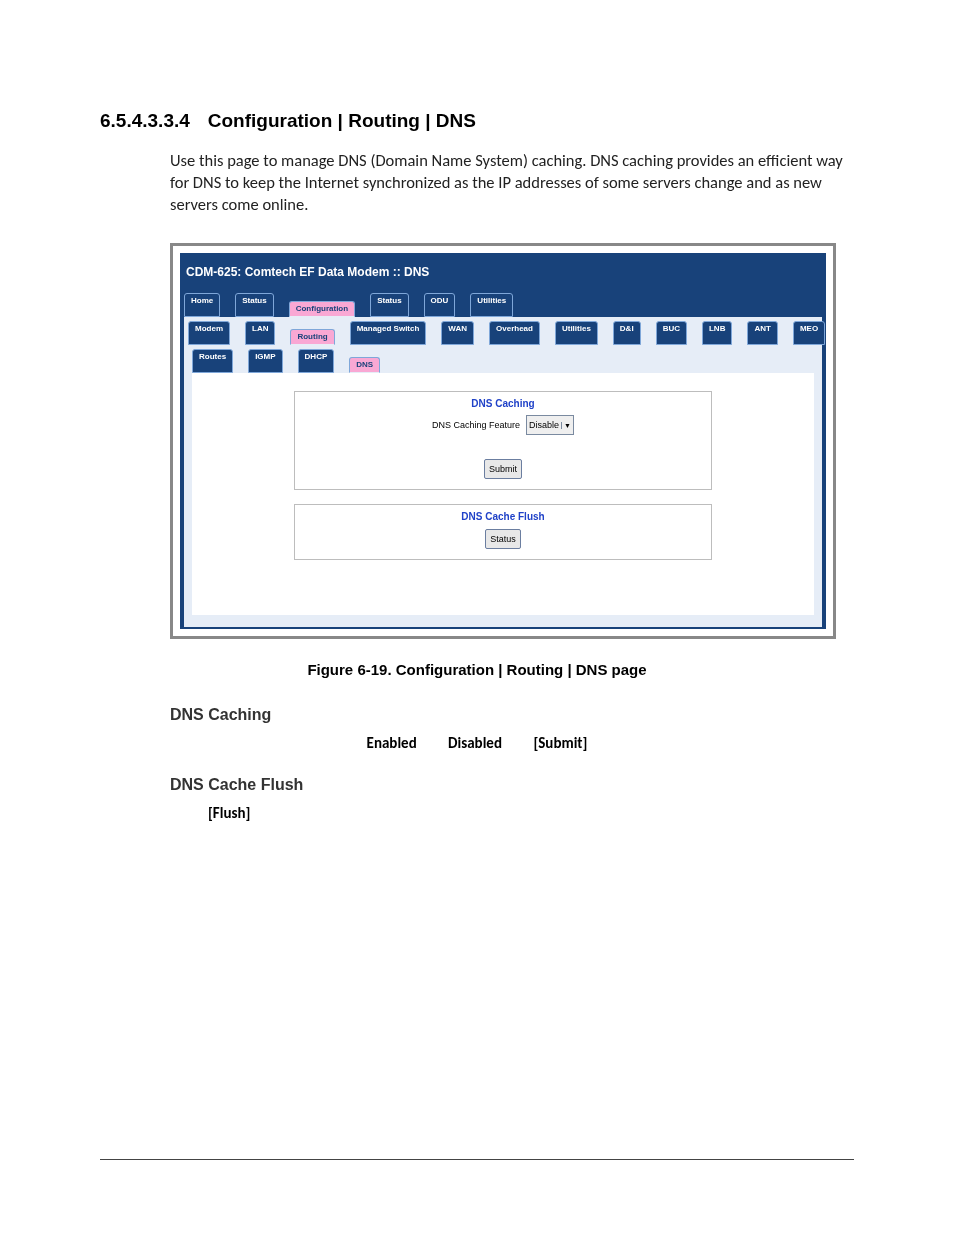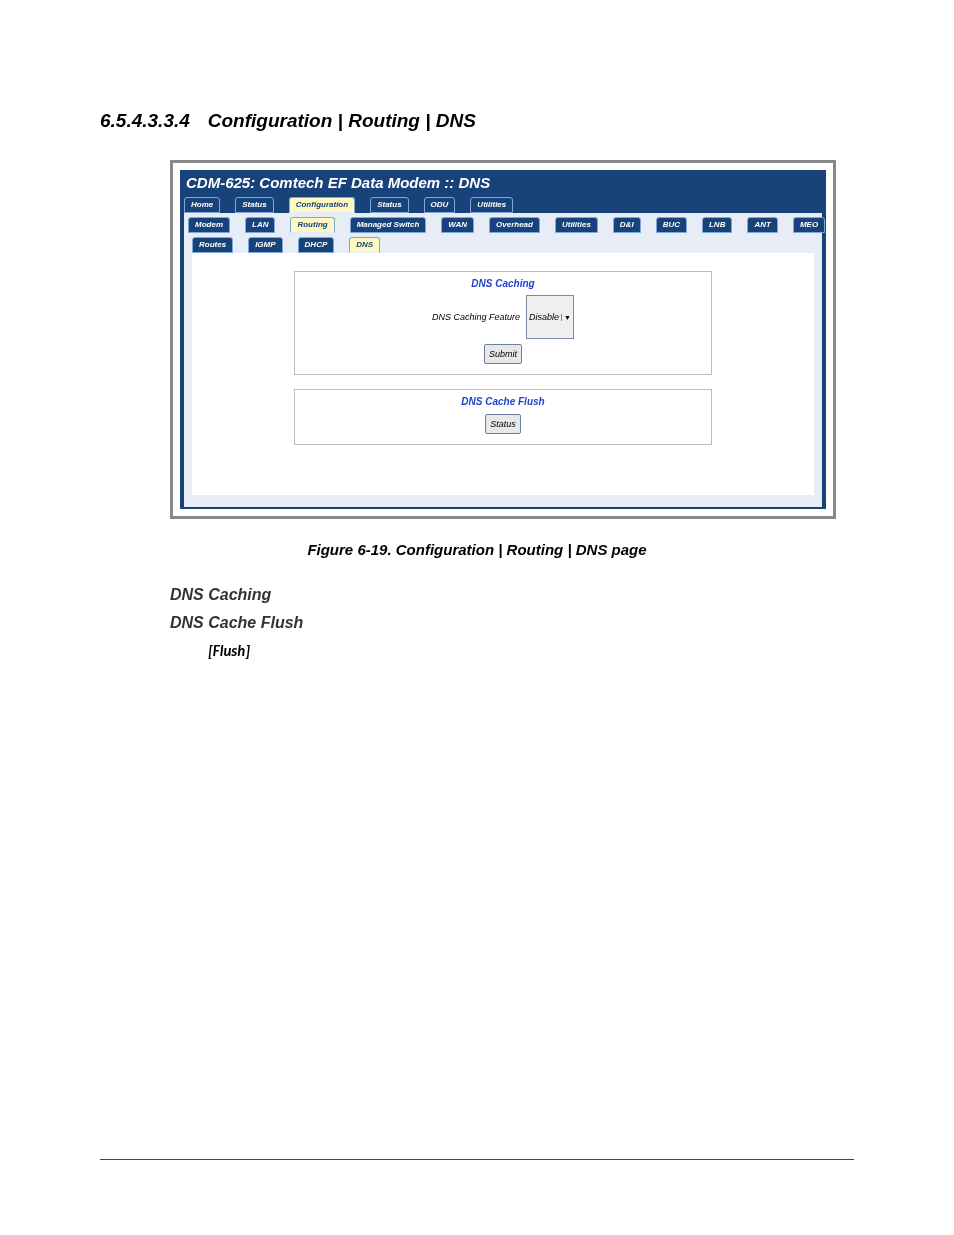--- a/index.html
+++ b/index.html
@@ -9,21 +9,20 @@
     font-family: Calibri, Arial, sans-serif;
     font-size: 16px;
     color: #000;
   }
   .page {
     width: 954px;
     height: 1235px;
     position: relative;
     box-sizing: border-box;
     padding: 110px 100px 60px 100px;
-    font-style: italic;
   }
   .footer-line {
     position: absolute;
     left: 100px;
     right: 100px;
     bottom: 75px;
     border-top: 1px solid #444;
   }
 
   h2.sec-title {
@@ -48,66 +47,67 @@
     border: 3px solid #888;
     background: #fff;
     box-sizing: border-box;
   }
   .shot-pad { padding: 7px; }
   .titlebar {
     background: #18427a;
     color: #fff;
     font-family: Arial, sans-serif;
     font-weight: bold;
-    font-size: 15px;
-    padding: 4px 6px;
+    font-size: 12px;
+    padding: 12px 6px;
   }
   .tabs-bg { background: #18427a; padding: 0 4px 2px 4px; }
   .tabrow { display:flex; gap:15px; flex-wrap: nowrap; padding-top:2px; }
   .tab {
     background: #18427a;
     border: 1px solid #7fa7d9;
     color: #fff;
     font-family: Arial, sans-serif;
     font-weight: bold;
     font-size: 8px;
     line-height: 1;
     padding: 3px 6px;
     border-radius: 3px 3px 0 0;
     white-space: nowrap;
   }
   .tab.active {
-    background: #fef9c3;
+    background: #f9a8d4;
     color: #18427a;
     border-bottom-color: #e6edf7;
+    margin-top: 8px;
   }
   .subpage { background:#e6edf7; padding: 2px 4px 6px 4px; }
   .content-area { background:#fff; min-height: 200px; padding: 18px 10px 24px 10px; }
 
   .fieldset {
     width: 400px;
     margin: 0 auto 14px auto;
     border: 1px solid #bdbdbd;
     padding: 6px 8px 10px 8px;
     text-align: center;
     font-family: Arial, sans-serif;
   }
   .legend {
     color: #2042c8;
     font-weight: bold;
     font-size: 10px;
     text-align: center;
     margin-bottom: 6px;
   }
-  .row-inline { font-size:9px; color:#000; display:flex; gap:6px; justify-content:center; align-items:center; margin-bottom:4px;}
+  .row-inline { font-size:9px; color:#000; display:flex; gap:6px; justify-content:center; align-items:center; margin-bottom:23px;}
   .sel {
     font-size: 9px;
     border: 1px solid #7a8aa0;
     background:#efefef;
-    padding: 16px 2px;
+    padding: 4px 2px;
     display:inline-flex;
     align-items:center;
     gap:2px;
   }
   .sel .caret { font-size:7px; border-left:1px solid #7a8aa0; padding-left:2px;}
   .mini-btn {
     font-size: 9px;
     border: 1px solid #6b7ea0;
     background: #e8e8e8;
     padding: 4px 4px;
@@ -144,20 +144,21 @@
 </style>
 </head>
 <body>
 
 <div class="page">
 
   <h2 class="sec-title">
     <span class="sec-num">6.5.4.3.3.4</span><span>Configuration | Routing | DNS</span>
   </h2>
 
+  <p class="intro">Use this page to manage DNS (Domain Name System) caching. DNS caching provides an efficient way for DNS to keep the Internet synchronized as the IP addresses of some servers change and as new servers come online.</p>
 
   <div class="shot-outer">
     <div class="shot-pad">
       <div class="titlebar">CDM-625: Comtech EF Data Modem :: DNS</div>
       <div class="tabs-bg">
         <div class="tabrow" id="tabrow1">
             <span class="tab">Home</span>
             <span class="tab">Status</span>
             <span class="tab active">Configuration</span>
             <span class="tab">Status</span>
@@ -208,18 +209,23 @@
             </div>
           </div>
         </div>
       </div>
     </div>
   </div>
 
   <div class="caption">Figure 6-19. Configuration | Routing | DNS page</div>
 
   <h3 class="subhead">DNS Caching</h3>
+  <div class="opts-line">
+    <span>Enabled</span>
+    <span>Disabled</span>
+    <span>[Submit]</span>
+  </div>
 
   <h3 class="subhead">DNS Cache Flush</h3>
   <div class="flush-line">[Flush]</div>
 
   <div class="footer-line"></div>
 </div>
 
 </body></html>

